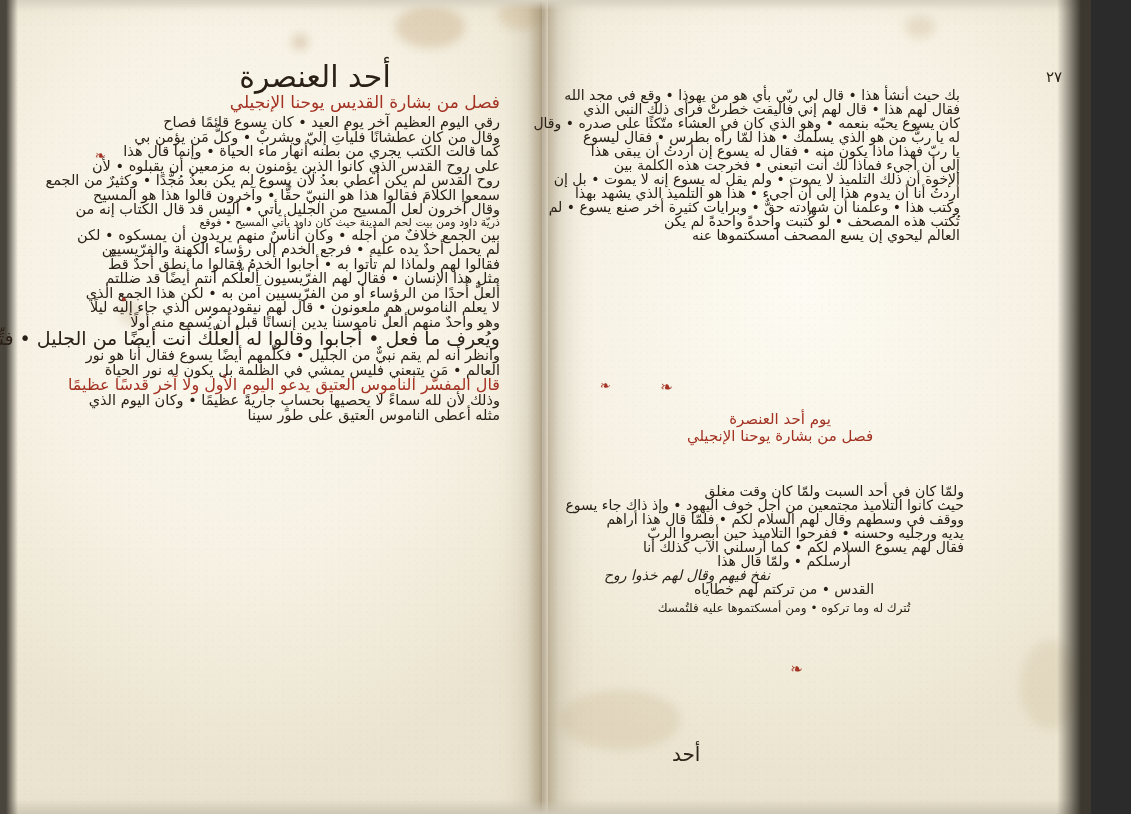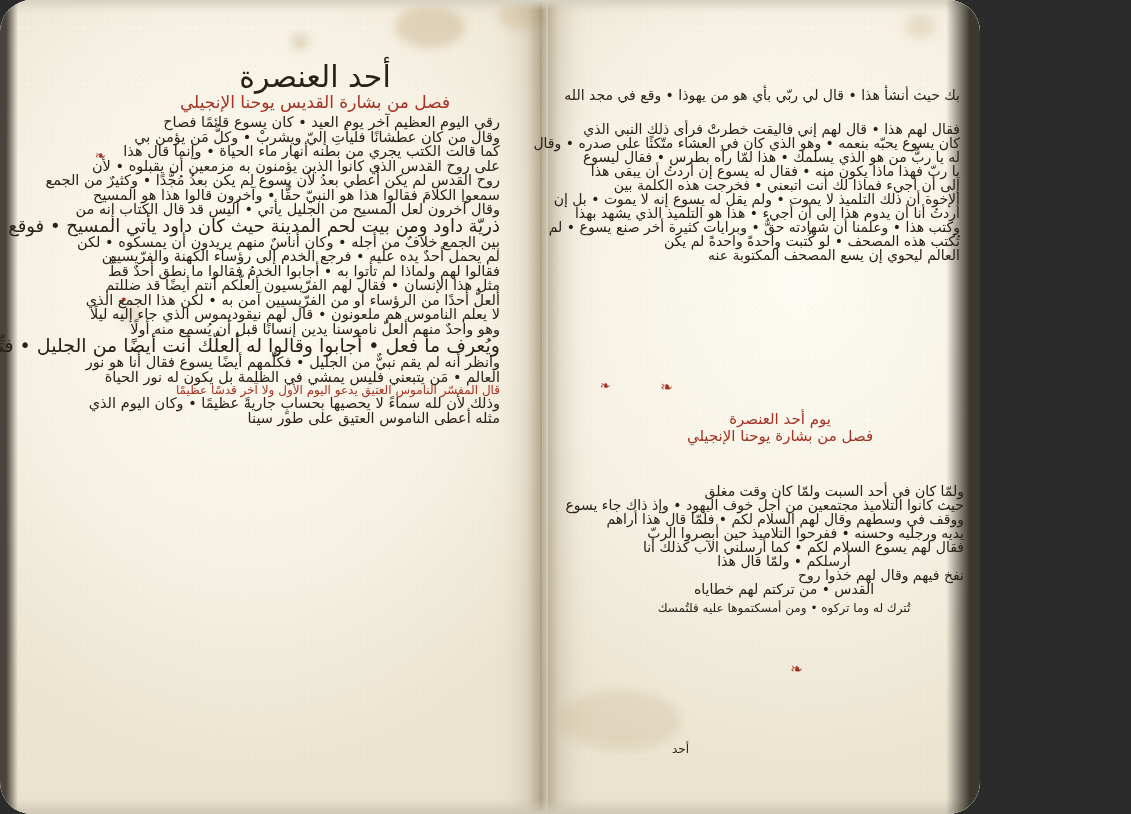--- a/index.html
+++ b/index.html
@@ -5,25 +5,24 @@
   html, body {
     margin: 0;
     padding: 0;
     background: #2b2b2b;
   }
   body {
     font-family: "DejaVu Sans", sans-serif;
   }
   .page-wrap {
     position: relative;
-    width: 980px;
+    width: 1091px;
     height: 814px;
     overflow: hidden;
     background: #000000;
-    border-radius: 32px;
   }
 
   
   .manuscript {
     position: absolute;
     inset: 0;
     background:
       radial-gradient(ellipse 60% 55% at 28% 40%, #fbf8ee 0%, #f4efe0 55%, #ece5d3 100%),
       #efe9da;
   }
@@ -120,21 +119,21 @@
     font-size: 17px;
   }
 
   .folio-num {
     position: absolute;
     font-size: 15px;
     color: #2c2218;
   }
   .catchword {
     position: absolute;
-    font-size: 12px;
+    font-size: 20px;
     color: #2c2218;
   }
 
   .redmark {
     position: absolute;
     color: #a33223;
     font-size: 13px;
   }
 
   
@@ -167,75 +166,75 @@
     <div class="stain" style="left:560px;top:690px;width:120px;height:60px;background:rgba(176,146,96,0.16);"></div>
     <div class="stain" style="left:1020px;top:640px;width:60px;height:90px;background:rgba(176,146,96,0.14);"></div>
 
     <div class="gutter"></div>
     <div class="fore-edge"></div>
     <div class="grain"></div>
     <div class="photo-bg"></div>
 
     <div class="textblock" style="left:130px;top:62px;width:370px;">
       <span class="line hdr-big" style="display:block;text-align:center;margin-bottom:2px;">أحد العنصرة</span>
-      <span class="line hdr-red rubric" style="display:block;text-align:center;margin-bottom:4px;">فصل من بشارة القديس يوحنا الإنجيلي</span>
+      <span class="line hdr-red rubric" style="display:block;margin-bottom:4px;">فصل من بشارة القديس يوحنا الإنجيلي</span>
 
       <span class="line" style="font-size:14.5px;">رقي اليوم العظيم آخر يوم العيد • كان يسوع قائمًا فصاح</span>
       <span class="line" style="font-size:14.5px;">وقال من كان عطشانًا فليأتِ إليّ ويشربْ • وكلُّ مَن يؤمن بي</span>
       <span class="line" style="font-size:14.5px;">كما قالت الكتب يجري من بطنه أنهار ماء الحياة • وإنما قال هذا</span>
       <span class="line" style="font-size:14.5px;">على روح القدس الذي كانوا الذين يؤمنون به مزمعين أن يقبلوه • لأن</span>
       <span class="line" style="font-size:14.5px;">روح القدس لم يكن أُعطي بعدُ لأن يسوع لم يكن بعدُ مُجَّدًا • وكثيرٌ من الجمع</span>
       <span class="line" style="font-size:14.5px;">سمعوا الكلامَ فقالوا هذا هو النبيّ حقًّا • وآخرون قالوا هذا هو المسيح</span>
       <span class="line" style="font-size:14.5px;">وقال آخرون لعل المسيح من الجليل يأتي • أليس قد قال الكتاب إنه من</span>
-      <span class="line" style="font-size:18px;">ذريّة داود ومن بيت لحم المدينة حيث كان داود يأتي المسيح • فوقع</span>
+      <span class="line" style="font-size:11px;">ذريّة داود ومن بيت لحم المدينة حيث كان داود يأتي المسيح • فوقع</span>
       <span class="line" style="font-size:14.5px;">بين الجمع خلافٌ من أجله • وكان أناسٌ منهم يريدون أن يمسكوه • لكن</span>
       <span class="line" style="font-size:14.5px;">لم يحمل أحدٌ يده عليه • فرجع الخدم إلى رؤساء الكهنة والفرّيسيين</span>
       <span class="line" style="font-size:14.5px;">فقالوا لهم ولماذا لم تأتوا به • أجابوا الخدمُ فقالوا ما نطق أحدٌ قطُّ</span>
       <span class="line" style="font-size:14.5px;">مثل هذا الإنسان • فقال لهم الفرّيسيون ألعلّكم أنتم أيضًا قد ضللتم</span>
       <span class="line" style="font-size:14.5px;">ألعلَّ أحدًا من الرؤساء أو من الفرّيسيين آمن به • لكن هذا الجمع الذي</span>
       <span class="line" style="font-size:14.5px;">لا يعلم الناموس هم ملعونون • قال لهم نيقوديموس الذي جاء إليه ليلًا</span>
       <span class="line" style="font-size:14.5px;">وهو واحدٌ منهم ألعلّ ناموسنا يدين إنسانًا قبل أن يُسمع منه أولًا</span>
       <span class="line" style="font-size:19px;">ويُعرف ما فعل • أجابوا وقالوا له ألعلّك أنت أيضًا من الجليل • فتِّشْ</span>
       <span class="line" style="font-size:14.5px;">وانظر أنه لم يقم نبيٌّ من الجليل • فكلّمهم أيضًا يسوع فقال أنا هو نور</span>
       <span class="line" style="font-size:14.5px;">العالم • مَن يتبعني فليس يمشي في الظلمة بل يكون له نور الحياة</span>
-      <span class="line rubric" style="font-size:12px;">قال المفسّر الناموس العتيق يدعو اليوم الأول ولا آخر قدسًا عظيمًا</span>
+      <span class="line rubric" style="font-size:16px;">قال المفسّر الناموس العتيق يدعو اليوم الأول ولا آخر قدسًا عظيمًا</span>
       <span class="line" style="font-size:14.5px;">وذلك لأن لله سماءً لا يحصيها بحسابٍ جاريةً عظيمًا • وكان اليوم الذي</span>
       <span class="line" style="font-size:14.5px;">مثله أعطى الناموس العتيق على طور سينا</span>
     </div>
 
     <div class="redmark" style="left:95px;top:148px;">❧</div>
     <div class="redmark" style="left:120px;top:292px;">•</div>
 
     <div class="textblock" style="left:600px;top:88px;width:360px;">
       <span class="line" style="font-size:14px;">بك حيث أنشأ هذا • قال لي ربّي بأي هو من يهوذا • وقع في مجد الله</span>
-      <span class="line" style="font-size:14px;margin-top:20px;">فقال لهم هذا • قال لهم إني فاليقت خطرتْ فرأى ذلك النبي الذي</span>
+      <span class="line" style="font-size:14px;">فقال لهم هذا • قال لهم إني فاليقت خطرتْ فرأى ذلك النبي الذي</span>
       <span class="line" style="font-size:14px;">كان يسوع يحبّه بنعمه • وهو الذي كان في العشاء متّكئًا على صدره • وقال</span>
       <span class="line" style="font-size:14px;">له يا ربُّ من هو الذي يسلمك • هذا لمّا رآه بطرس • فقال ليسوع</span>
       <span class="line" style="font-size:14px;">يا ربّ فهذا ماذا يكون منه • فقال له يسوع إن أردتُ أن يبقى هذا</span>
       <span class="line" style="font-size:14px;">إلى أن أجيء فماذا لك أنت اتبعني • فخرجت هذه الكلمة بين</span>
       <span class="line" style="font-size:14px;">الإخوة أن ذلك التلميذ لا يموت • ولم يقل له يسوع إنه لا يموت • بل إن</span>
       <span class="line" style="font-size:14px;">أردتُ أنا أن يدوم هذا إلى أن أجيء • هذا هو التلميذ الذي يشهد بهذا</span>
       <span class="line" style="font-size:14px;">وكتب هذا • وعلمنا أن شهادته حقٌّ • وبرايات كثيرة أخر صنع يسوع • لم</span>
       <span class="line" style="font-size:14px;">تُكتب هذه المصحف • لو كُتبت واحدةً واحدةً لم يكن</span>
-      <span class="line" style="font-size:14px;">العالم ليحوي إن يسع المصحف المكتوبة عنه</span>
+      <span class="line" style="font-size:14px;">العالم ليحوي إن يسع المصحف أمسكتموها عنه</span>
     </div>
 
     <div class="textblock" style="left:600px;top:412px;width:360px;">
       <span class="line hdr-red rubric" style="display:block;text-align:center;font-size:15px;">يوم أحد العنصرة</span>
       <span class="line hdr-red rubric" style="display:block;text-align:center;font-size:15px;margin-top:2px;">فصل من بشارة يوحنا الإنجيلي</span>
     </div>
 
     <div class="textblock" style="left:604px;top:440px;width:360px;margin-top:44px;">
       <span class="line" style="font-size:14px;">ولمّا كان في أحد السبت ولمّا كان وقت مغلق</span>
       <span class="line" style="font-size:14px;">حيث كانوا التلاميذ مجتمعين من أجل خوف اليهود • وإذ ذاك جاء يسوع</span>
       <span class="line" style="font-size:14px;">ووقف في وسطهم وقال لهم السلام لكم • فلمّا قال هذا أراهم</span>
       <span class="line" style="font-size:14px;">يديه ورجليه وحسنه • ففرحوا التلاميذ حين أبصروا الربّ</span>
       <span class="line" style="font-size:14px;">فقال لهم يسوع السلام لكم • كما أرسلني الآب كذلك أنا</span>
       <span class="line" style="font-size:14px;display:block;text-align:center;">أرسلكم • ولمّا قال هذا</span>
-      <span class="line" style="font-size:14px;display:block;text-align:right;">نفخ فيهم وقال لهم خذوا روح</span>
+      <span class="line" style="font-size:14px;display:block;text-align:left;font-style:italic;">نفخ فيهم وقال لهم خذوا روح</span>
       <span class="line" style="font-size:14px;display:block;text-align:center;">القدس • من تركتم لهم خطاياه</span>
       <span class="line" style="font-size:12px;display:block;text-align:center;margin-top:6px;">تُترك له وما تركوه • ومن أمسكتموها عليه فلتُمسك</span>
     </div>
 
     <div class="redmark" style="left:660px;top:378px;font-size:15px;">❧</div>
     <div class="redmark" style="left:600px;top:378px;font-size:13px;">❧</div>
     <div class="redmark" style="left:790px;top:660px;font-size:15px;">❧</div>
 
     <div class="folio-num" style="left:1046px;top:68px;">٢٧</div>
 

